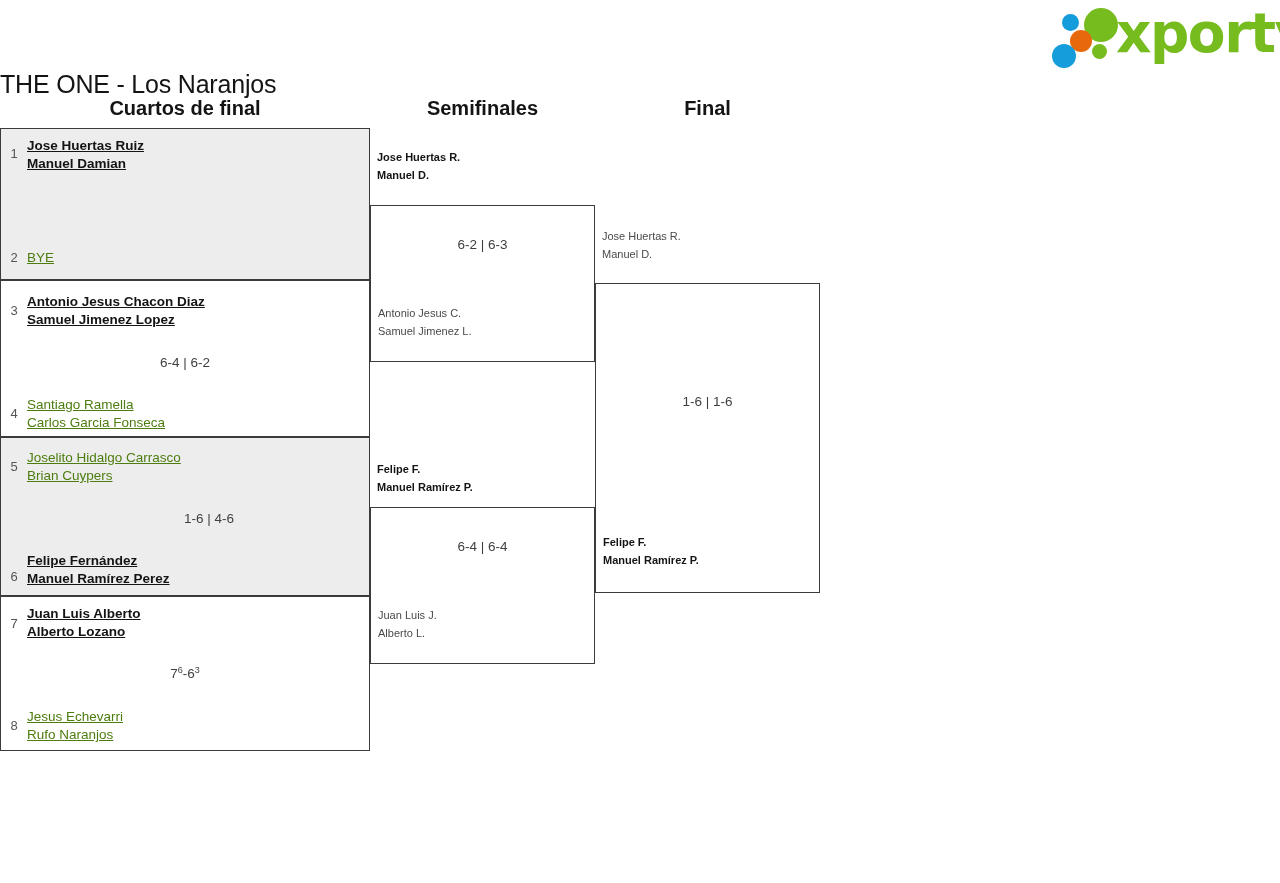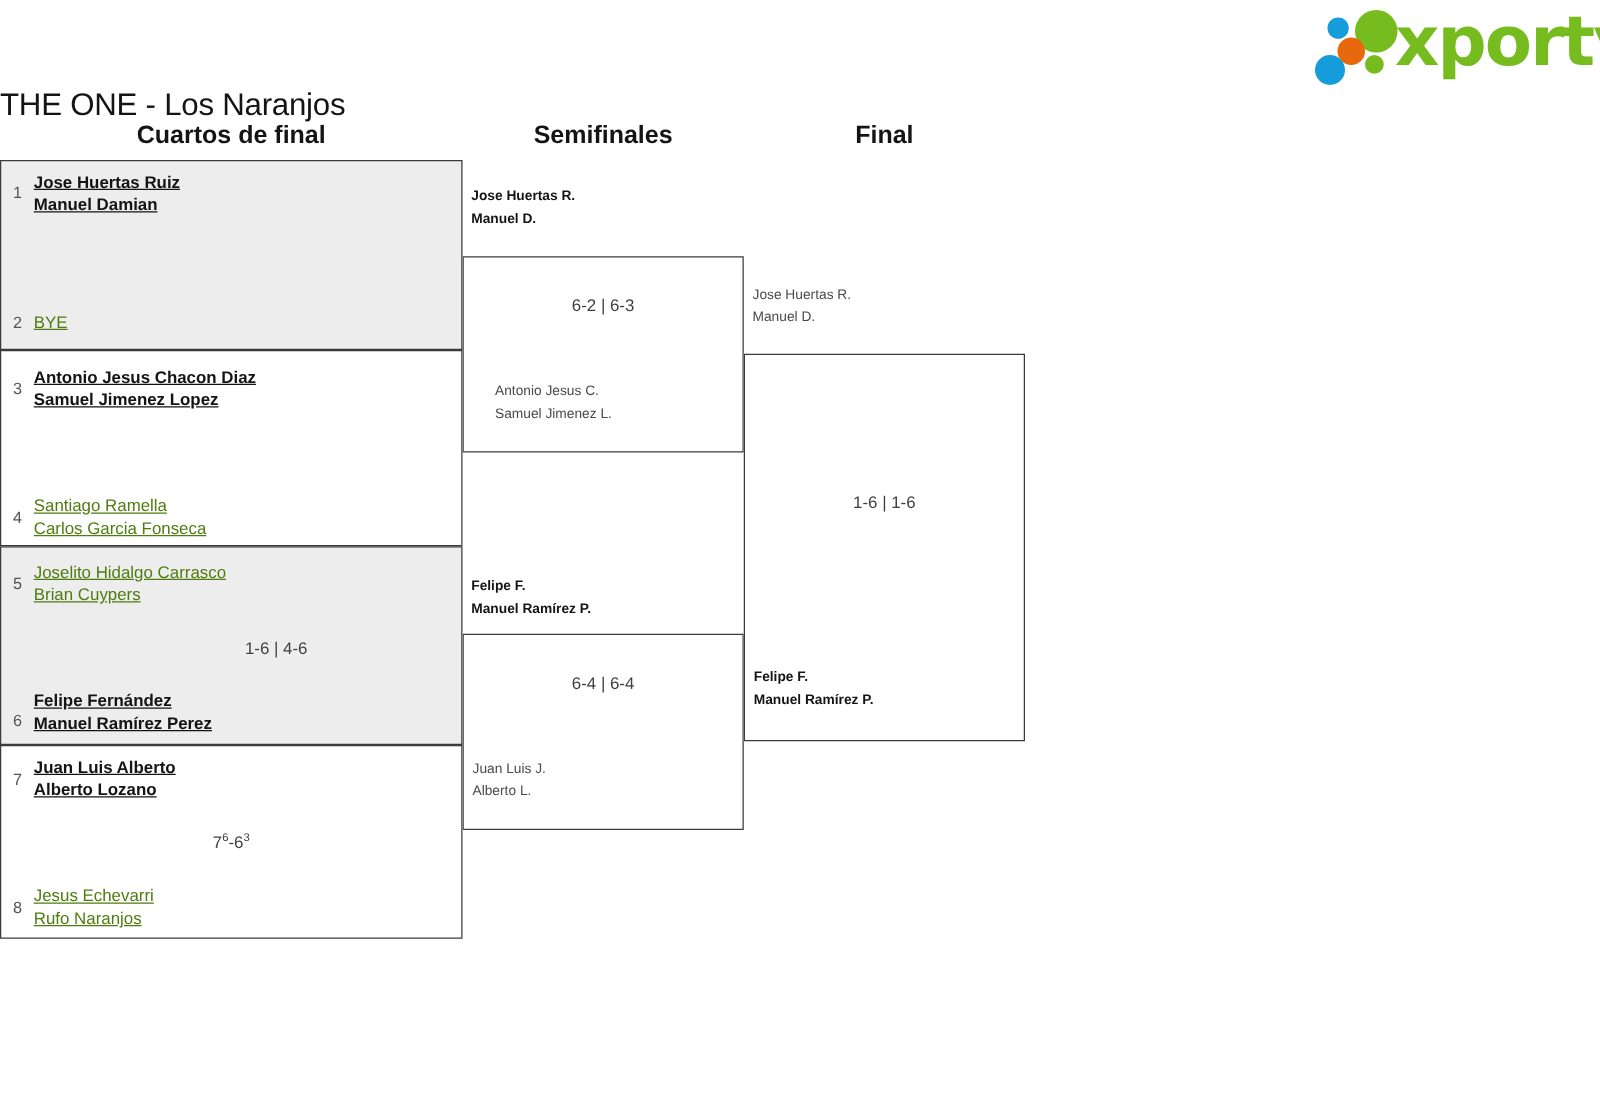--- a/index.html
+++ b/index.html
@@ -166,34 +166,35 @@
       <span class="ln">BYE</span>
     </div>
   </div>
 
   <div class="match plain qf2">
     <span class="seed" style="top:22px">3</span>
     <div class="team winner" style="top:12px">
       <span class="ln">Antonio Jesus Chacon Diaz</span>
       <span class="ln">Samuel Jimenez Lopez</span>
     </div>
+    <div class="score" style="left:0px; top:74px; width:368px;">6-4 | 6-2</div>
     <span class="seed" style="top:125px">4</span>
     <div class="team" style="top:115px">
       <span class="ln">Santiago Ramella</span>
       <span class="ln">Carlos Garcia Fonseca</span>
     </div>
   </div>
 
   <div class="match shaded qf3">
     <span class="seed" style="top:21px">5</span>
     <div class="team" style="top:11px">
       <span class="ln">Joselito Hidalgo Carrasco</span>
       <span class="ln">Brian Cuypers</span>
     </div>
-    <div class="score" style="left:12px; top:73px; width:416px;text-align:center;">1-6 | 4-6</div>
+    <div class="score" style="left:0px; top:73px; width:416px;text-align:center;">1-6 | 4-6</div>
     <span class="seed" style="top:131px">6</span>
     <div class="team winner" style="top:114px">
       <span class="ln">Felipe Fernández</span>
       <span class="ln">Manuel Ramírez Perez</span>
     </div>
   </div>
 
   <div class="match plain qf4">
     <span class="seed" style="top:19px">7</span>
     <div class="team winner" style="top:8px">
@@ -209,21 +210,21 @@
       <span class="ln">Rufo Naranjos</span>
     </div>
   </div>
 
   <div class="float-team winner" style="left:377px; top:148px;">
     <span class="ln">Jose Huertas R.</span>
     <span class="ln">Manuel D.</span>
   </div>
   <div class="match plain sf1">
     <div class="score" style="left:0px; top:31px; width:223px;">6-2 | 6-3</div>
-    <div class="float-team" style="left:25px; top:98px;">
+    <div class="float-team" style="left:7px; top:98px;">
       <span class="ln">Antonio Jesus C.</span>
       <span class="ln">Samuel Jimenez L.</span>
     </div>
   </div>
 
   <div class="float-team winner" style="left:377px; top:460px;">
     <span class="ln">Felipe F.</span>
     <span class="ln">Manuel Ramírez P.</span>
   </div>
   <div class="match plain sf2">

